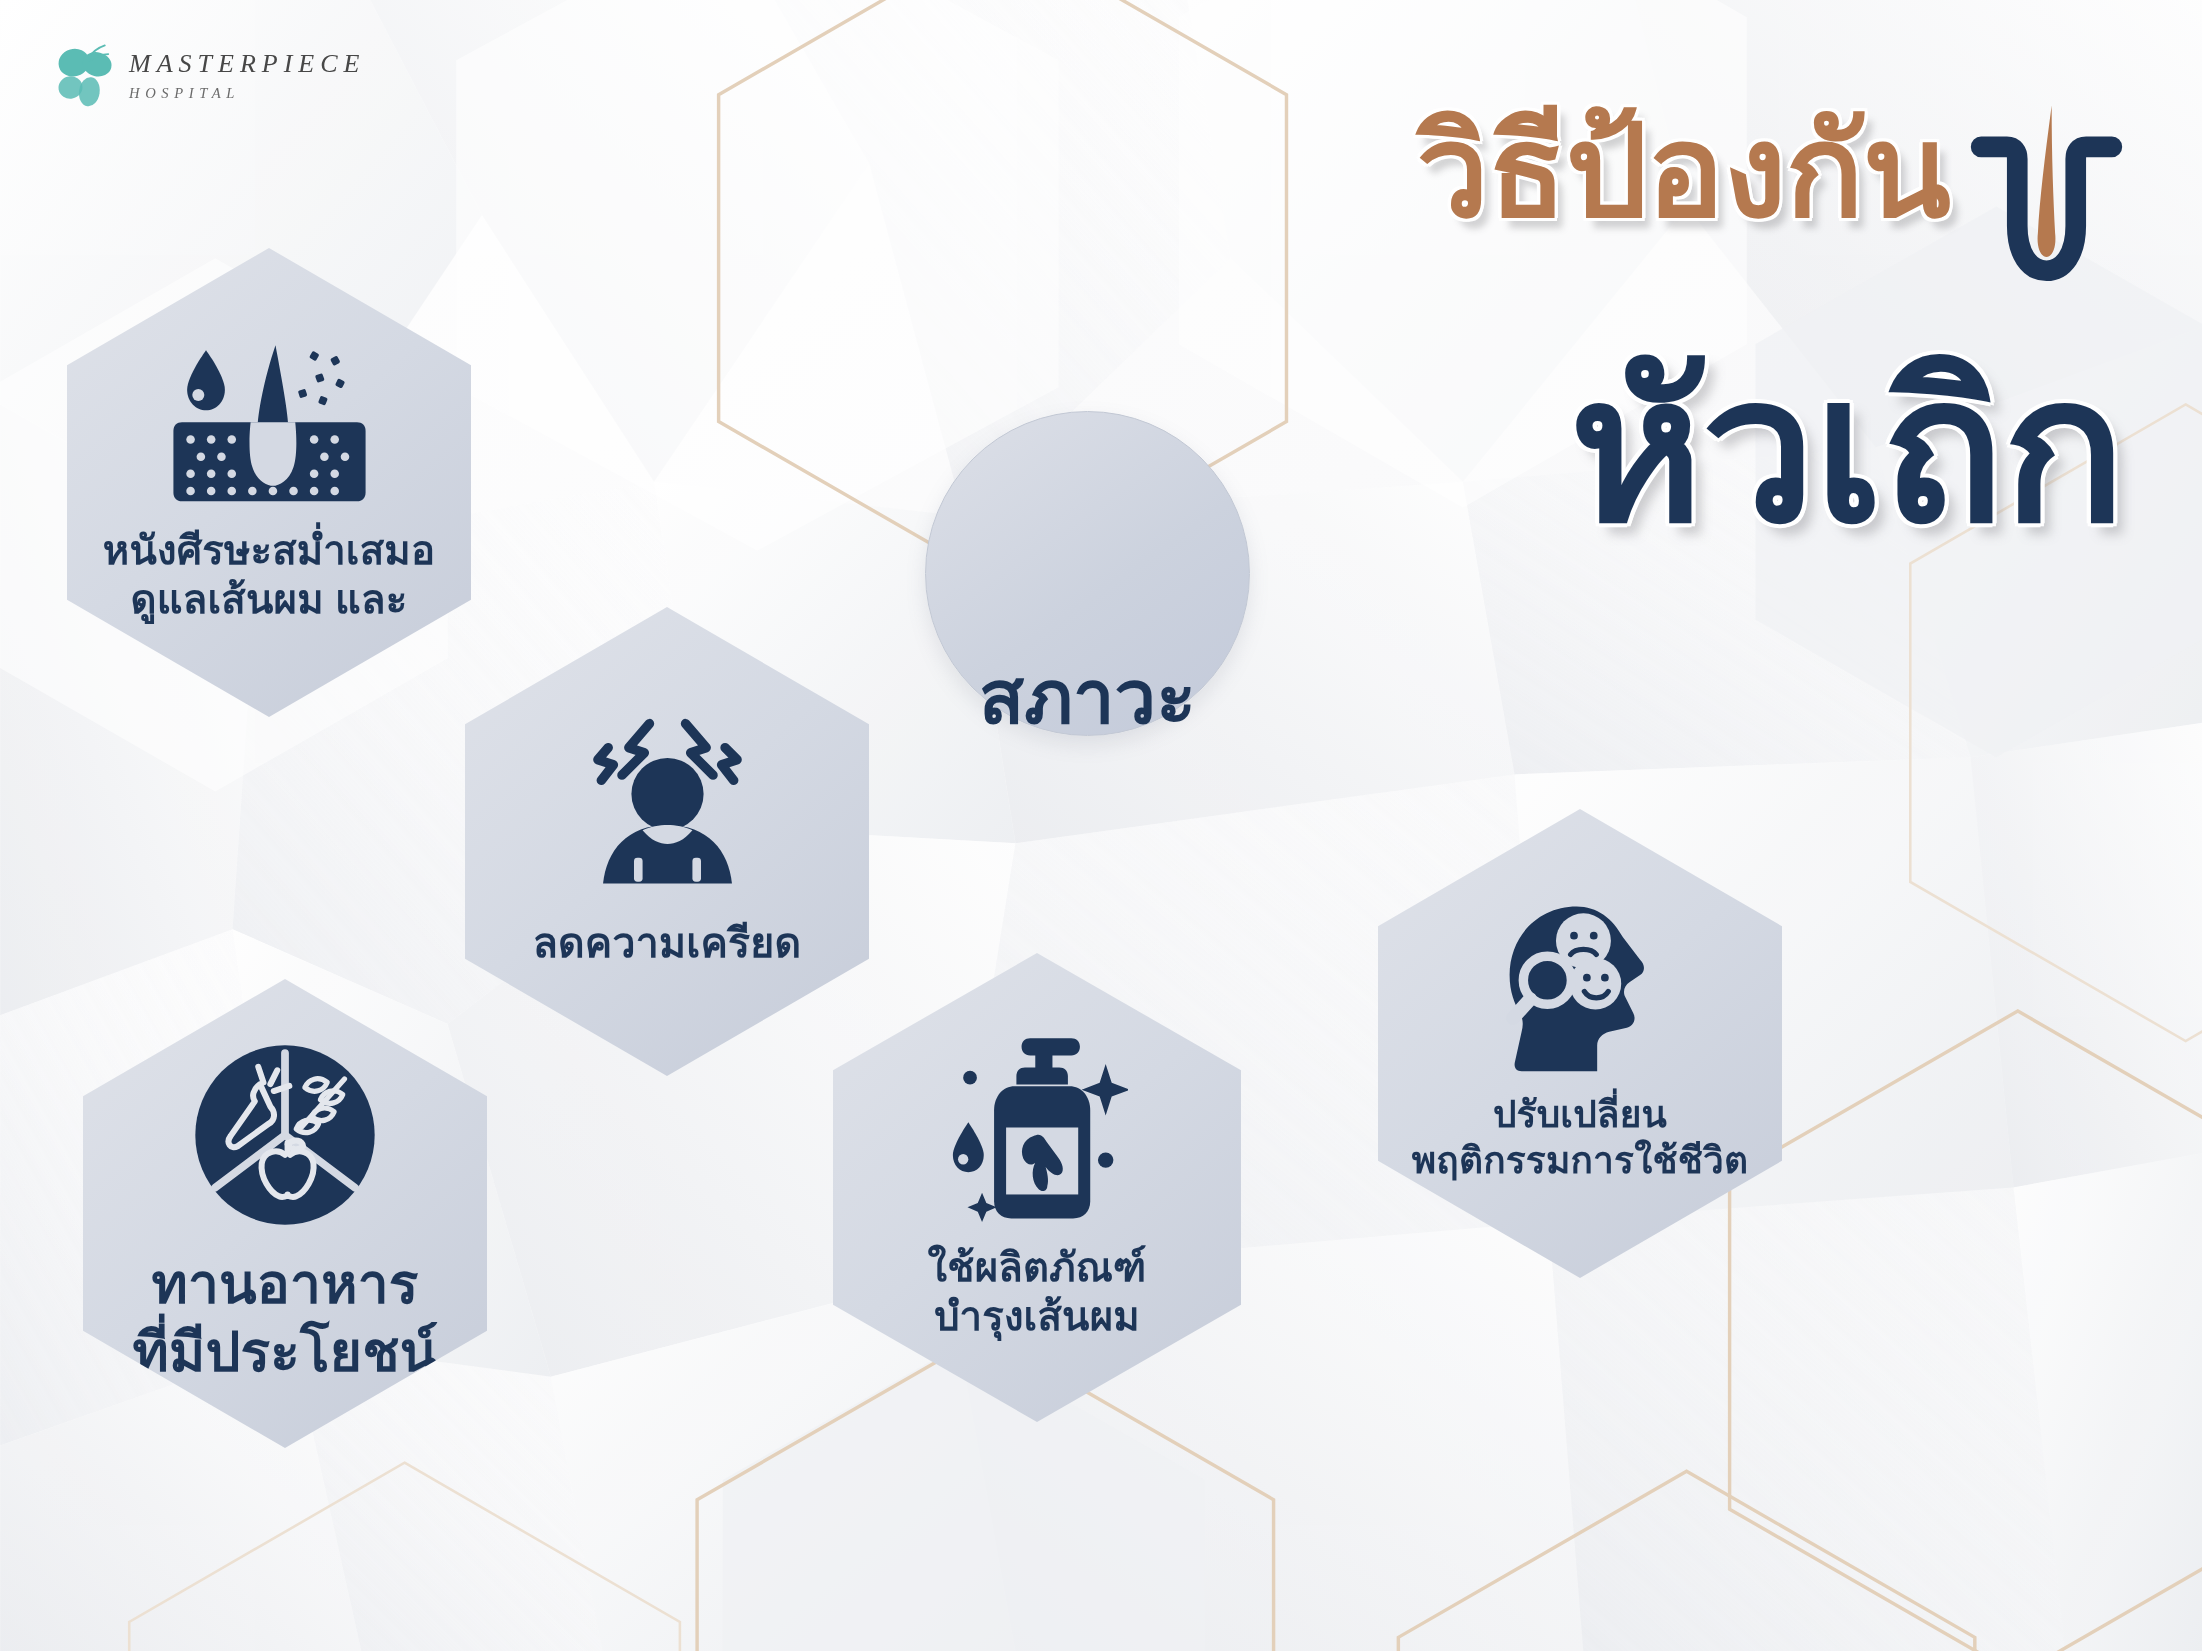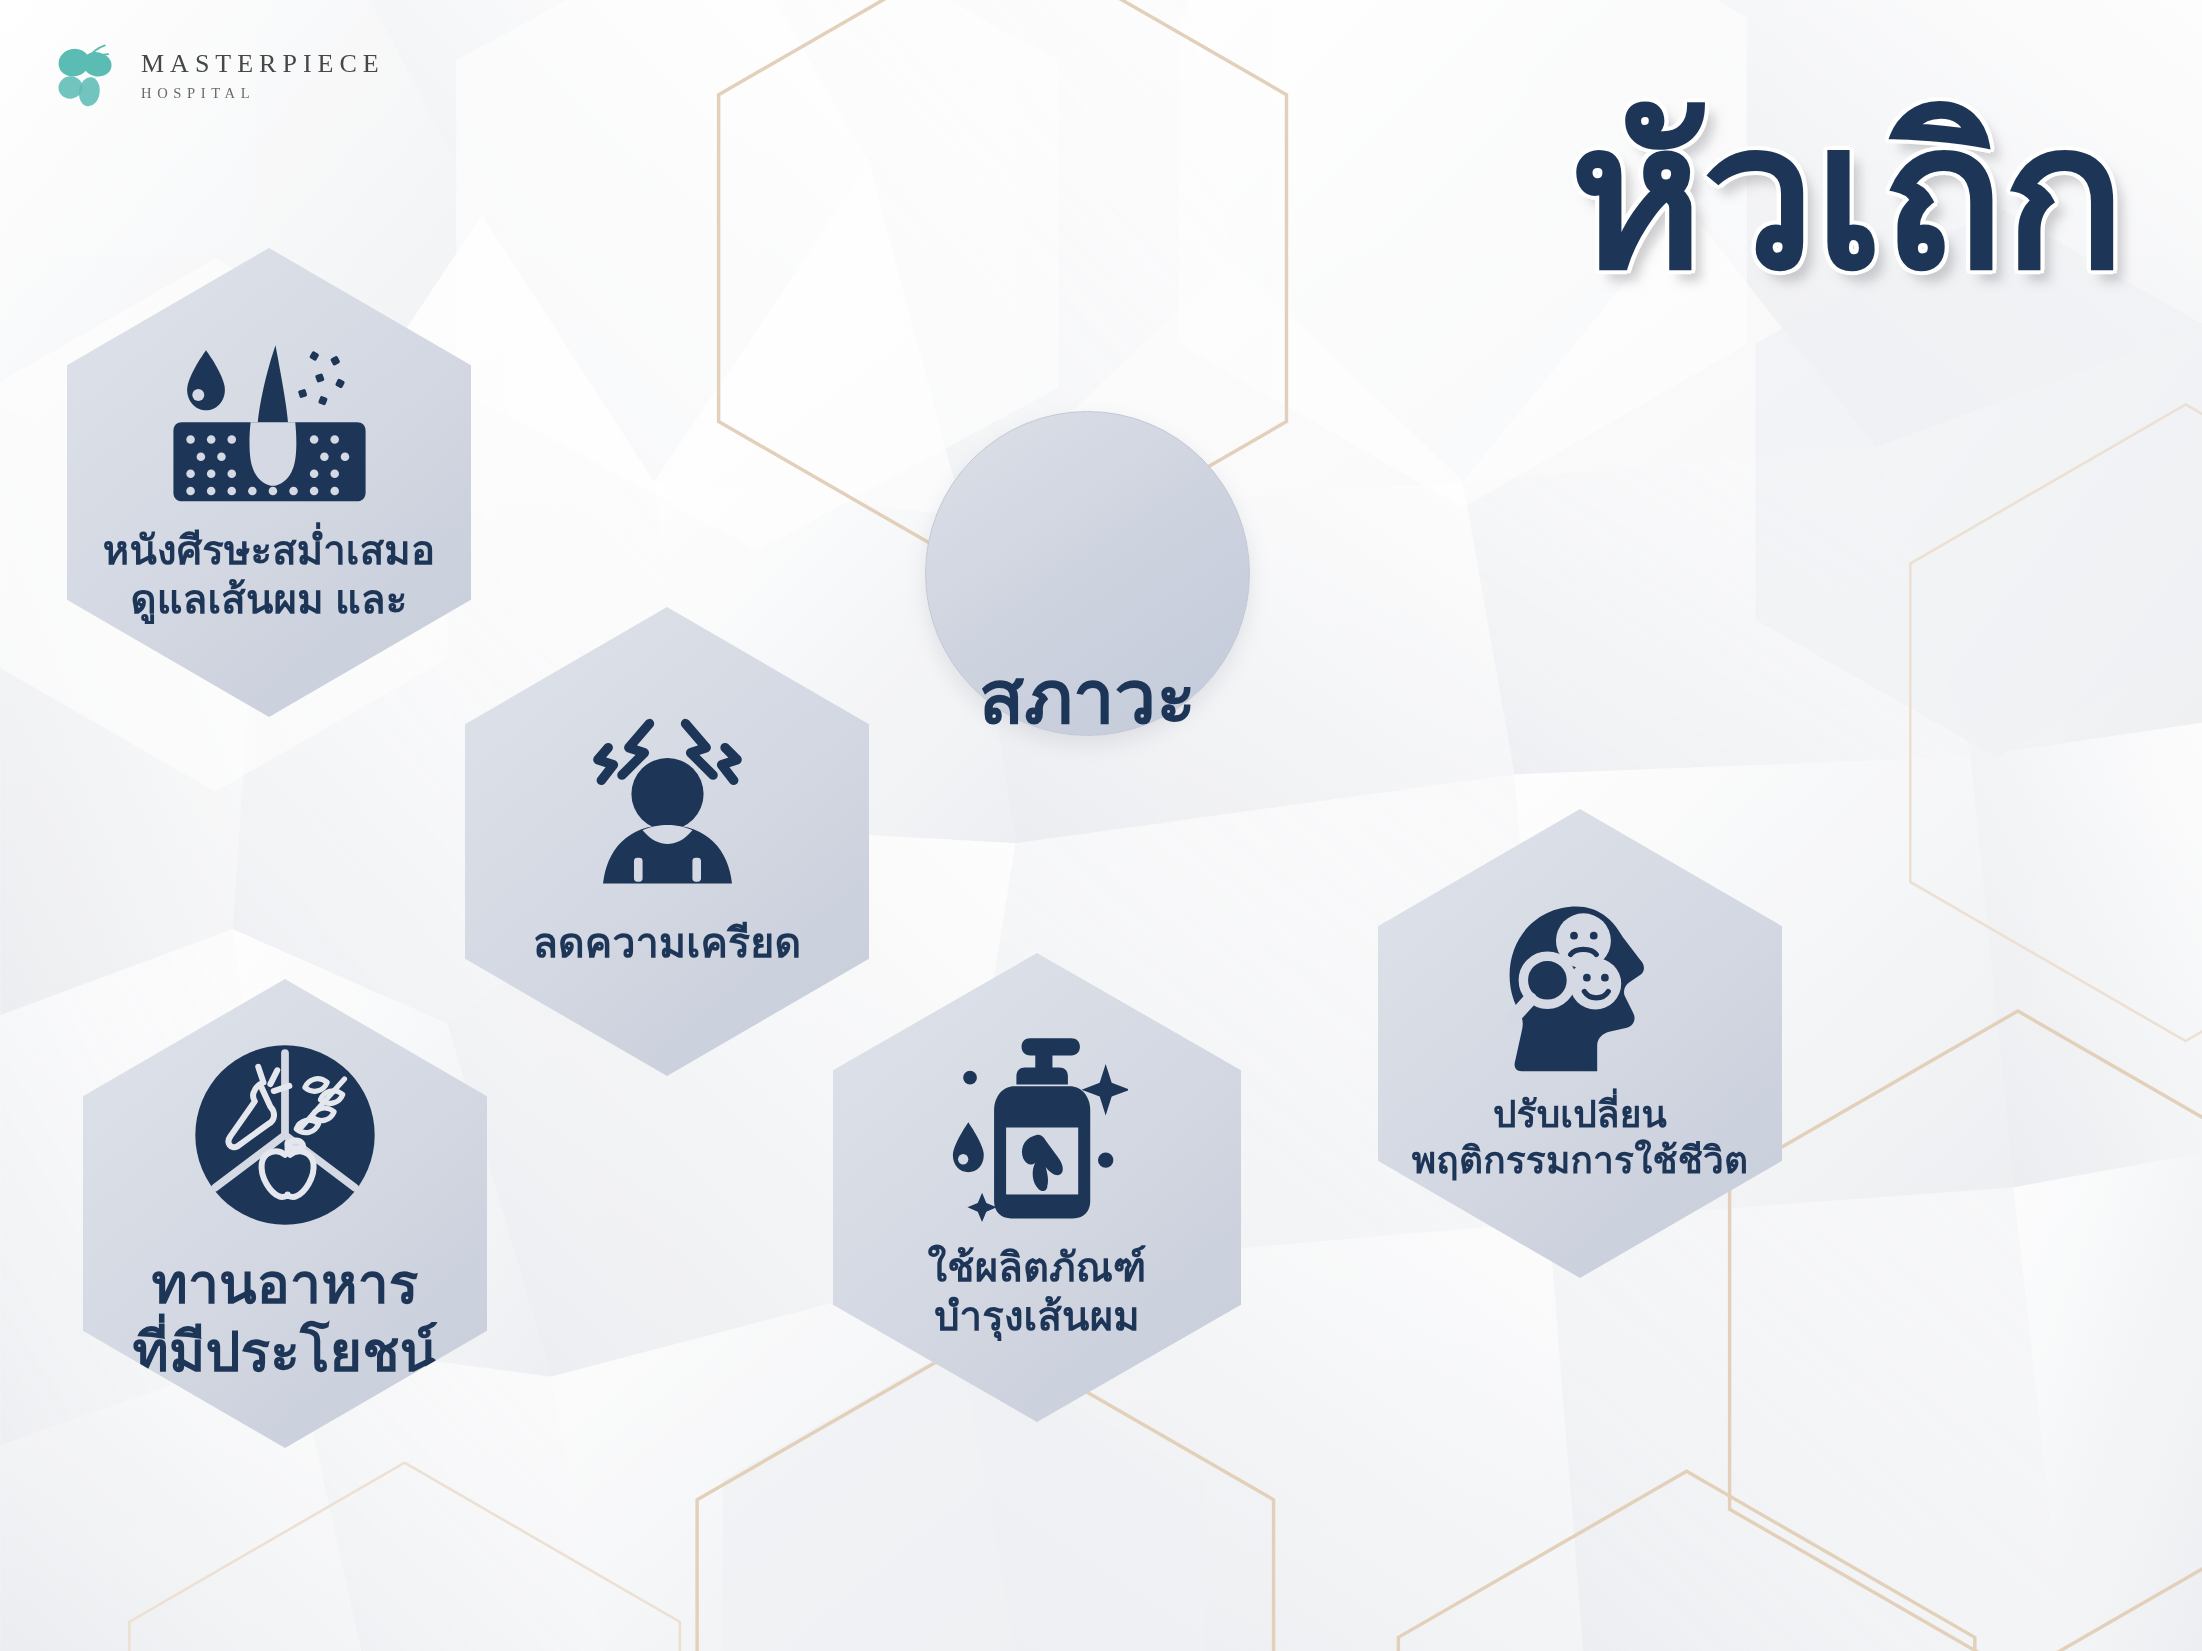--- a/index.html
+++ b/index.html
@@ -10,21 +10,21 @@
     position:relative;
   }
 
   
   #bg { position:absolute; inset:0; z-index:0; }
   #bg svg { display:block; width:2203px; height:1652px; }
 
   
   .logo-wrap{
     position:absolute; left:55px; top:40px;
-    display:flex; align-items:center; gap:19px; z-index:6;
+    display:flex; align-items:center; gap:7px; z-index:6;font-style:italic;
   }
   .logo-mark{ width:67px; height:71px; flex:none; }
   .logo-text{ display:flex; flex-direction:column; line-height:1; }
   .logo-name{
     font-size:26px; letter-spacing:6px; color:#474747;
     font-family:"Liberation Serif","DejaVu Serif",serif; font-weight:400;
   }
   .logo-sub{
     font-size:14.6px; letter-spacing:5.6px; color:#6a6a6a; 
     margin-top:8.6px; font-family:"Liberation Serif","DejaVu Serif",serif;
@@ -198,20 +198,27 @@
       <path d="M40 24 C48 18 56 16 62 16"></path>
     </g>
   </svg>
   <div class="logo-text">
     <div class="logo-name">MASTERPIECE</div>
     <div class="logo-sub">HOSPITAL</div>
   </div>
 </div>
 
 <div class="title-block">
+  <div class="title-row1">
+    <div class="title-line1">วิธีป้องกัน</div>
+    <svg class="follicle-icon" viewBox="0 0 180 300" xmlns="http://www.w3.org/2000/svg">
+      <path d="M96 10 C88 70 82 120 80 158 C78 176 84 186 90 186 C96 186 102 176 100 158 C98 120 96 70 96 10 Z" fill="#b5794f"></path>
+      <path d="M14 58 L44 58 C52 58 56 64 56 72 L56 150 C56 182 70 202 90 202 C110 202 124 182 124 150 L124 72 C124 64 128 58 136 58 L166 58" fill="none" stroke="#1d3557" stroke-width="24" stroke-linecap="round" stroke-linejoin="round"></path>
+    </svg>
+  </div>
   <div class="title-line2">หัวเถิก</div>
 </div>
 
 <div class="center-circle">
   <span>สภาวะ</span>
 </div>
 
 <div class="hex" id="hex-1">
   <svg class="hex-icon" viewBox="0 0 236 190" xmlns="http://www.w3.org/2000/svg">
     <g fill="#1d3557">

